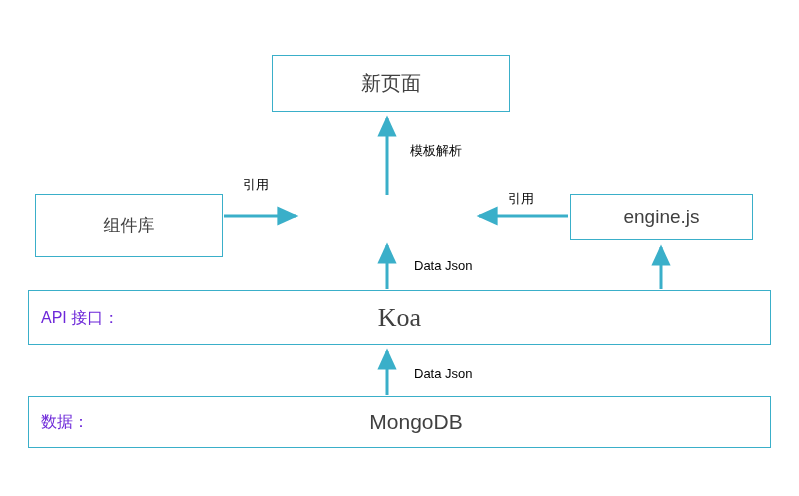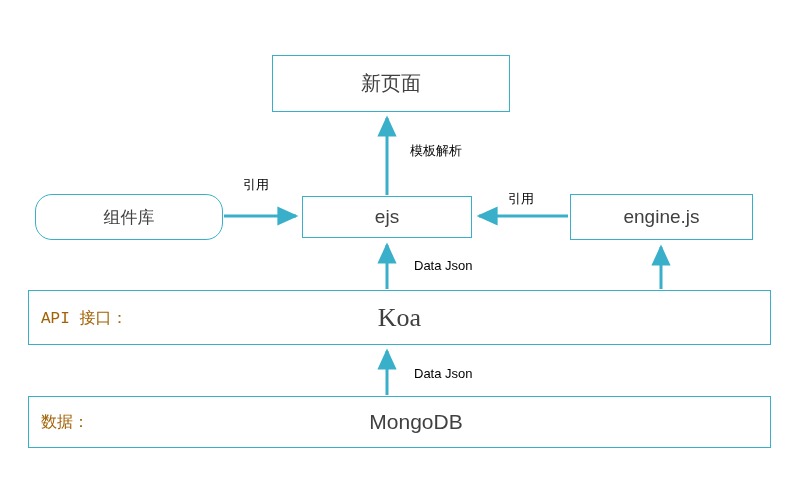--- a/index.html
+++ b/index.html
@@ -28,44 +28,43 @@
   }
   .box .box-label {
     color: #404040;
     white-space: nowrap;
   }
   .box-left-label {
     position: absolute;
     left: 12px;
     top: 50%;
     transform: translateY(-50%);
-    color: #a16207;
+    color: #6d28d9;
     white-space: nowrap;
-    font-family: Liberation Mono, monospace;
   }
   .edge-label {
     position: absolute;
     color: #000000;
     white-space: nowrap;
     font-size: 13px;
   }
   svg.arrows {
     position: absolute;
     left: 0;
     top: 0;
     width: 799px;
     height: 496px;
     pointer-events: none;
   }
 
   
   #box-newpage   { left: 272px; top: 55px;  width: 238px; height: 57px; }
   #box-newpage .box-label { font-size: 20px; }
 
-  #box-complib   { left: 35px;  top: 194px; width: 188px; height: 46px; border-radius: 17px; }
+  #box-complib   { left: 35px;  top: 194px; width: 188px; height: 63px; }
   #box-complib .box-label { font-size: 17px; }
 
   #box-ejs       { left: 302px; top: 196px; width: 170px; height: 42px; }
   #box-ejs .box-label { font-size: 19px; }
 
   #box-engine    { left: 570px; top: 194px; width: 183px; height: 46px; }
   #box-engine .box-label { font-size: 19px; text-align: right; }
 
   #box-api       { left: 28px;  top: 290px; width: 743px; height: 55px; }
   #box-api .box-label { font-size: 26px; font-family: Liberation Serif, serif; }
@@ -109,23 +108,20 @@
   </svg>
 
   <div class="box" id="box-newpage">
     <span class="box-label">新页面</span>
   </div>
 
   <div class="box" id="box-complib">
     <span class="box-label">组件库</span>
   </div>
 
-  <div class="box" id="box-ejs">
-    <span class="box-label">ejs</span>
-  </div>
 
   <div class="box" id="box-engine">
     <span class="box-label">engine.js</span>
   </div>
 
   <div class="box" id="box-api">
     <span class="box-left-label">API 接口：</span>
     <span class="box-label">Koa</span>
   </div>
 

